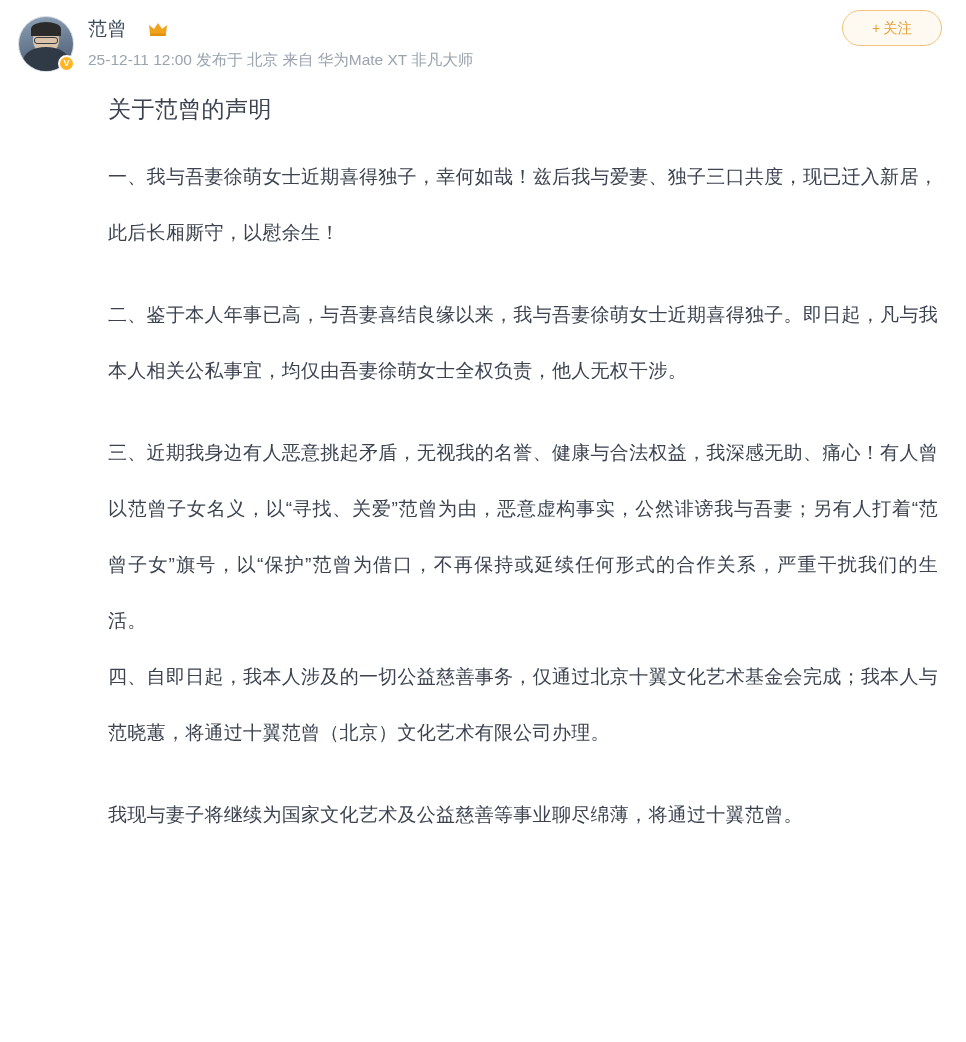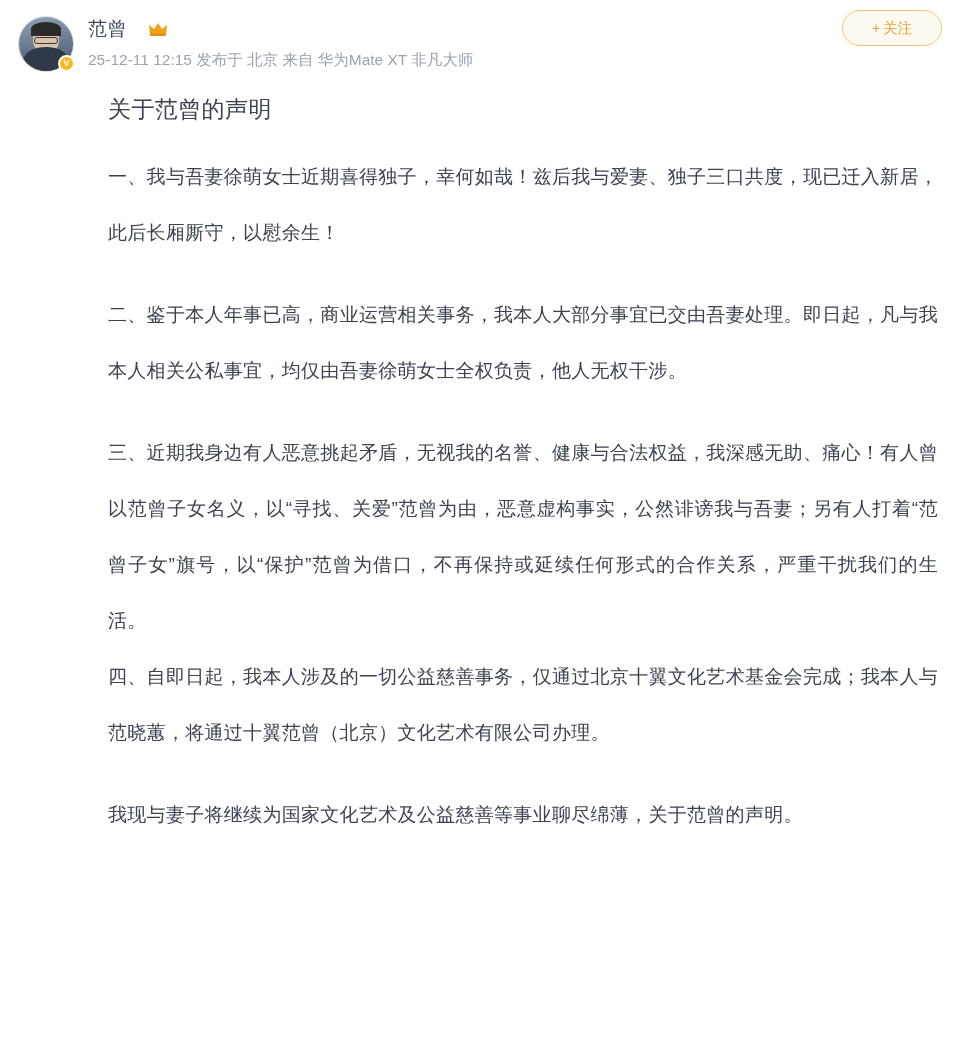--- a/index.html
+++ b/index.html
@@ -198,32 +198,32 @@
     <div class="head-text">
       <div class="name-row">
         <span class="username">范曾</span>
         <span class="crown-icon">
           <svg width="20" height="16" viewBox="0 0 20 16">
             <path d="M2 13 L1 4 L6 8 L10 2 L14 8 L19 4 L18 13 Z" fill="#f0a21c"></path>
             <rect x="2" y="12.5" width="16" height="2.4" rx="1" fill="#e08f10"></rect>
           </svg>
         </span>
       </div>
-      <div class="meta-row">25-12-11 12:15 发布于 北京 来自 华为Mate XT 非凡大师</div>
+      <div class="meta-row">25-12-11 12:00 发布于 北京 来自 华为Mate XT 非凡大师</div>
     </div>
 
     <div class="follow-btn">
       <span class="plus">+</span>
       <span>关注</span>
     </div>
   </div>
 
   <div class="post-body">
     <div class="post-title">关于范曾的声明</div>
 
     <p class="para">一、我与吾妻徐萌女士近期喜得独子，幸何如哉！兹后我与爱妻、独子三口共度，现已迁入新居，此后长厢厮守，以慰余生！</p>
-    <p class="para">二、鉴于本人年事已高，商业运营相关事务，我本人大部分事宜已交由吾妻处理。即日起，凡与我本人相关公私事宜，均仅由吾妻徐萌女士全权负责，他人无权干涉。</p>
+    <p class="para">二、鉴于本人年事已高，与吾妻喜结良缘以来，我与吾妻徐萌女士近期喜得独子。即日起，凡与我本人相关公私事宜，均仅由吾妻徐萌女士全权负责，他人无权干涉。</p>
     <p class="para tight">三、近期我身边有人恶意挑起矛盾，无视我的名誉、健康与合法权益，我深感无助、痛心！有人曾以范曾子女名义，以“寻找、关爱”范曾为由，恶意虚构事实，公然诽谤我与吾妻；另有人打着“范曾子女”旗号，以“保护”范曾为借口，不再保持或延续任何形式的合作关系，严重干扰我们的生活。</p>
     <p class="para">四、自即日起，我本人涉及的一切公益慈善事务，仅通过北京十翼文化艺术基金会完成；我本人与范晓蕙，将通过十翼范曾（北京）文化艺术有限公司办理。</p>
-    <p class="para">我现与妻子将继续为国家文化艺术及公益慈善等事业聊尽绵薄，关于范曾的声明。</p>
+    <p class="para">我现与妻子将继续为国家文化艺术及公益慈善等事业聊尽绵薄，将通过十翼范曾。</p>
   </div>
 
 </div>
 
 </body></html>

